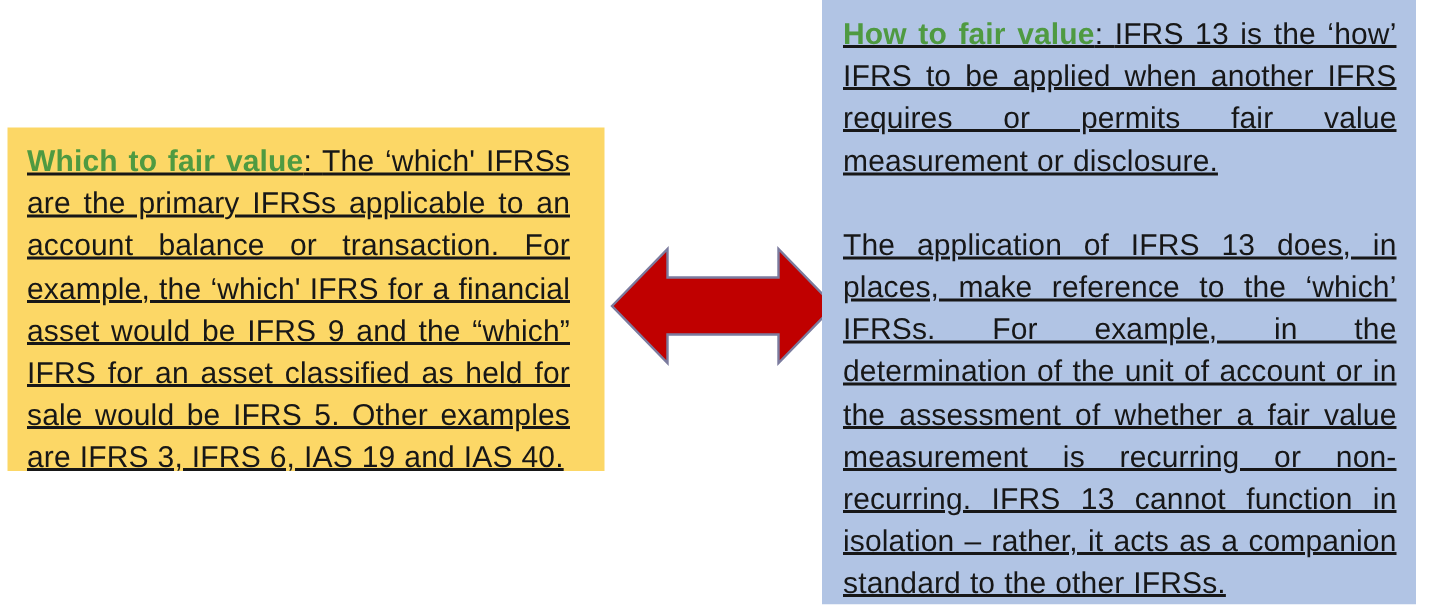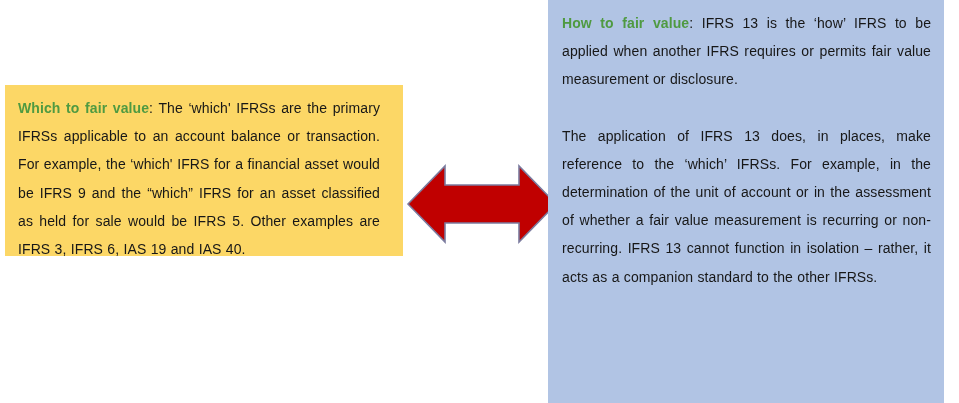--- a/index.html
+++ b/index.html
@@ -13,33 +13,34 @@
     position: relative;
     overflow: hidden;
     font-family: "Liberation Sans", sans-serif;
   }
 
   .panel {
     position: absolute;
     box-sizing: border-box;
     text-align: justify;
     text-justify: inter-word;
-    font-size: 14px;
+    font-size: 20px;
     line-height: 28.2px;
     color: #171717;
     letter-spacing: 0.1px;
     word-spacing: 0.3px;
+    text-decoration: underline;
   }
 
   
   #which-panel {
     left: 5px;
     top: 85px;
     width: 398px;
-    height: 171px;
+    height: 229px;
     background: #FCD766;
     padding: 9px 23px 8px 13px;
   }
 
   
   #how-panel {
     left: 548px;
     top: 0px;
     width: 396px;
     height: 403px;

